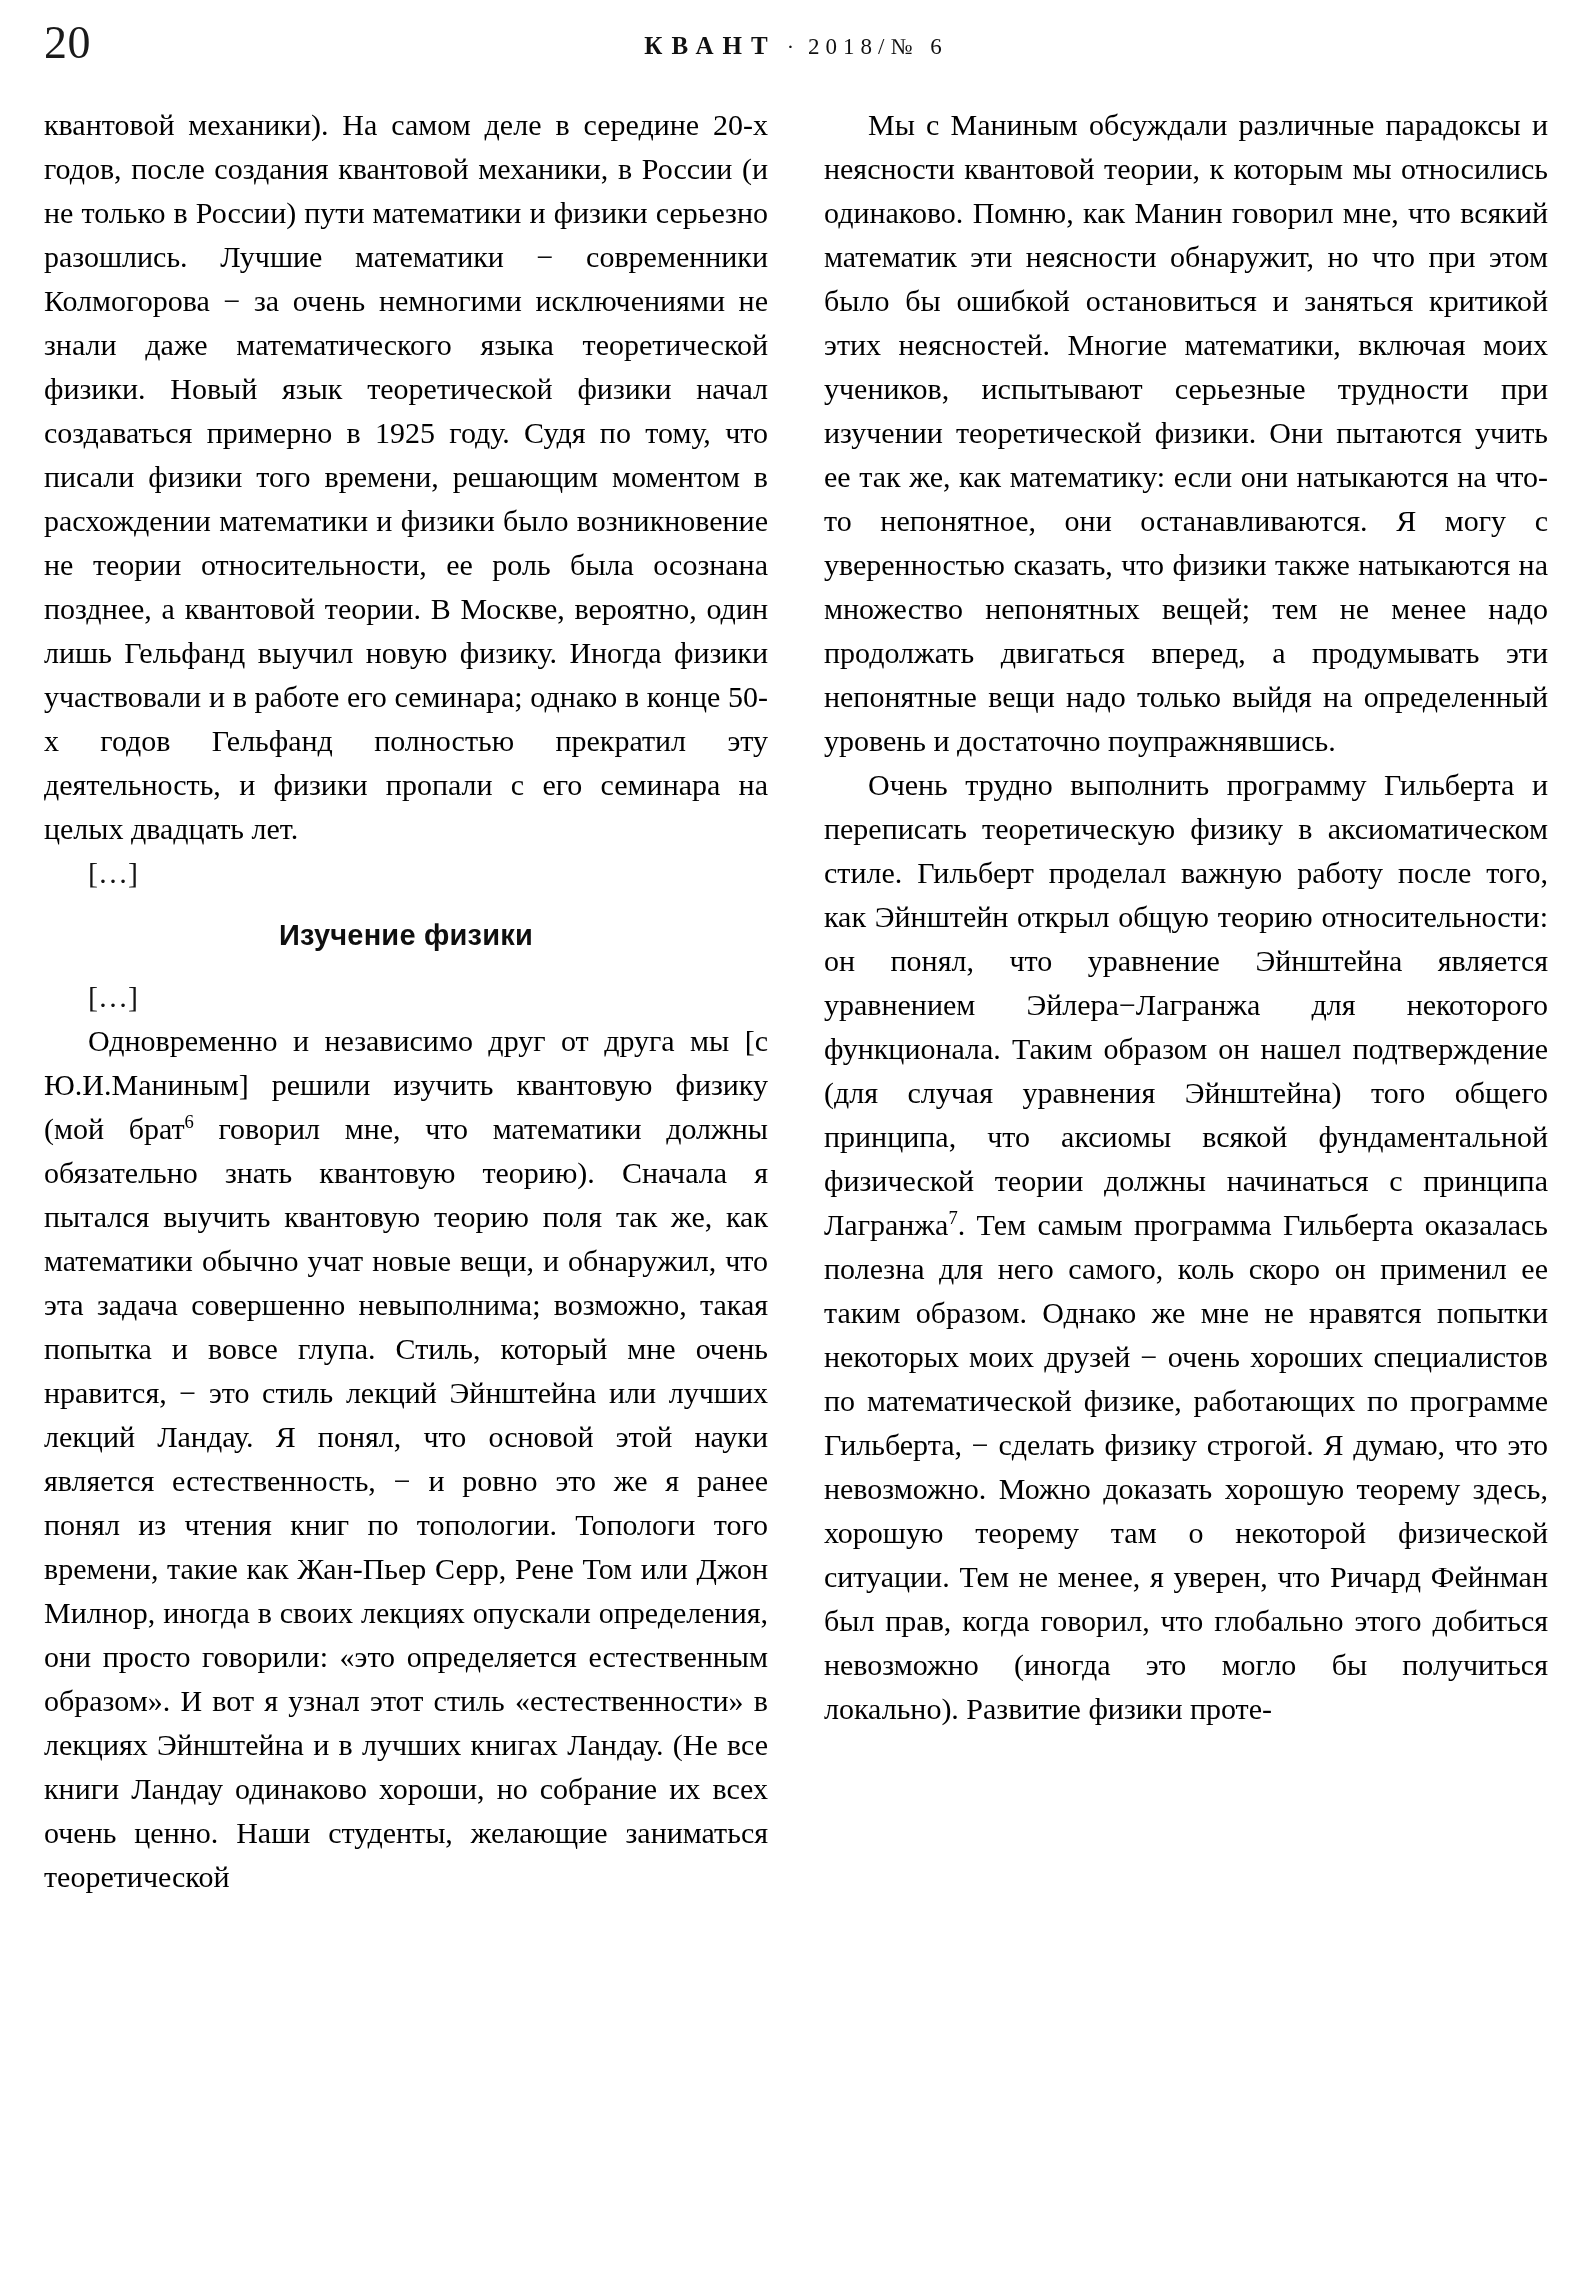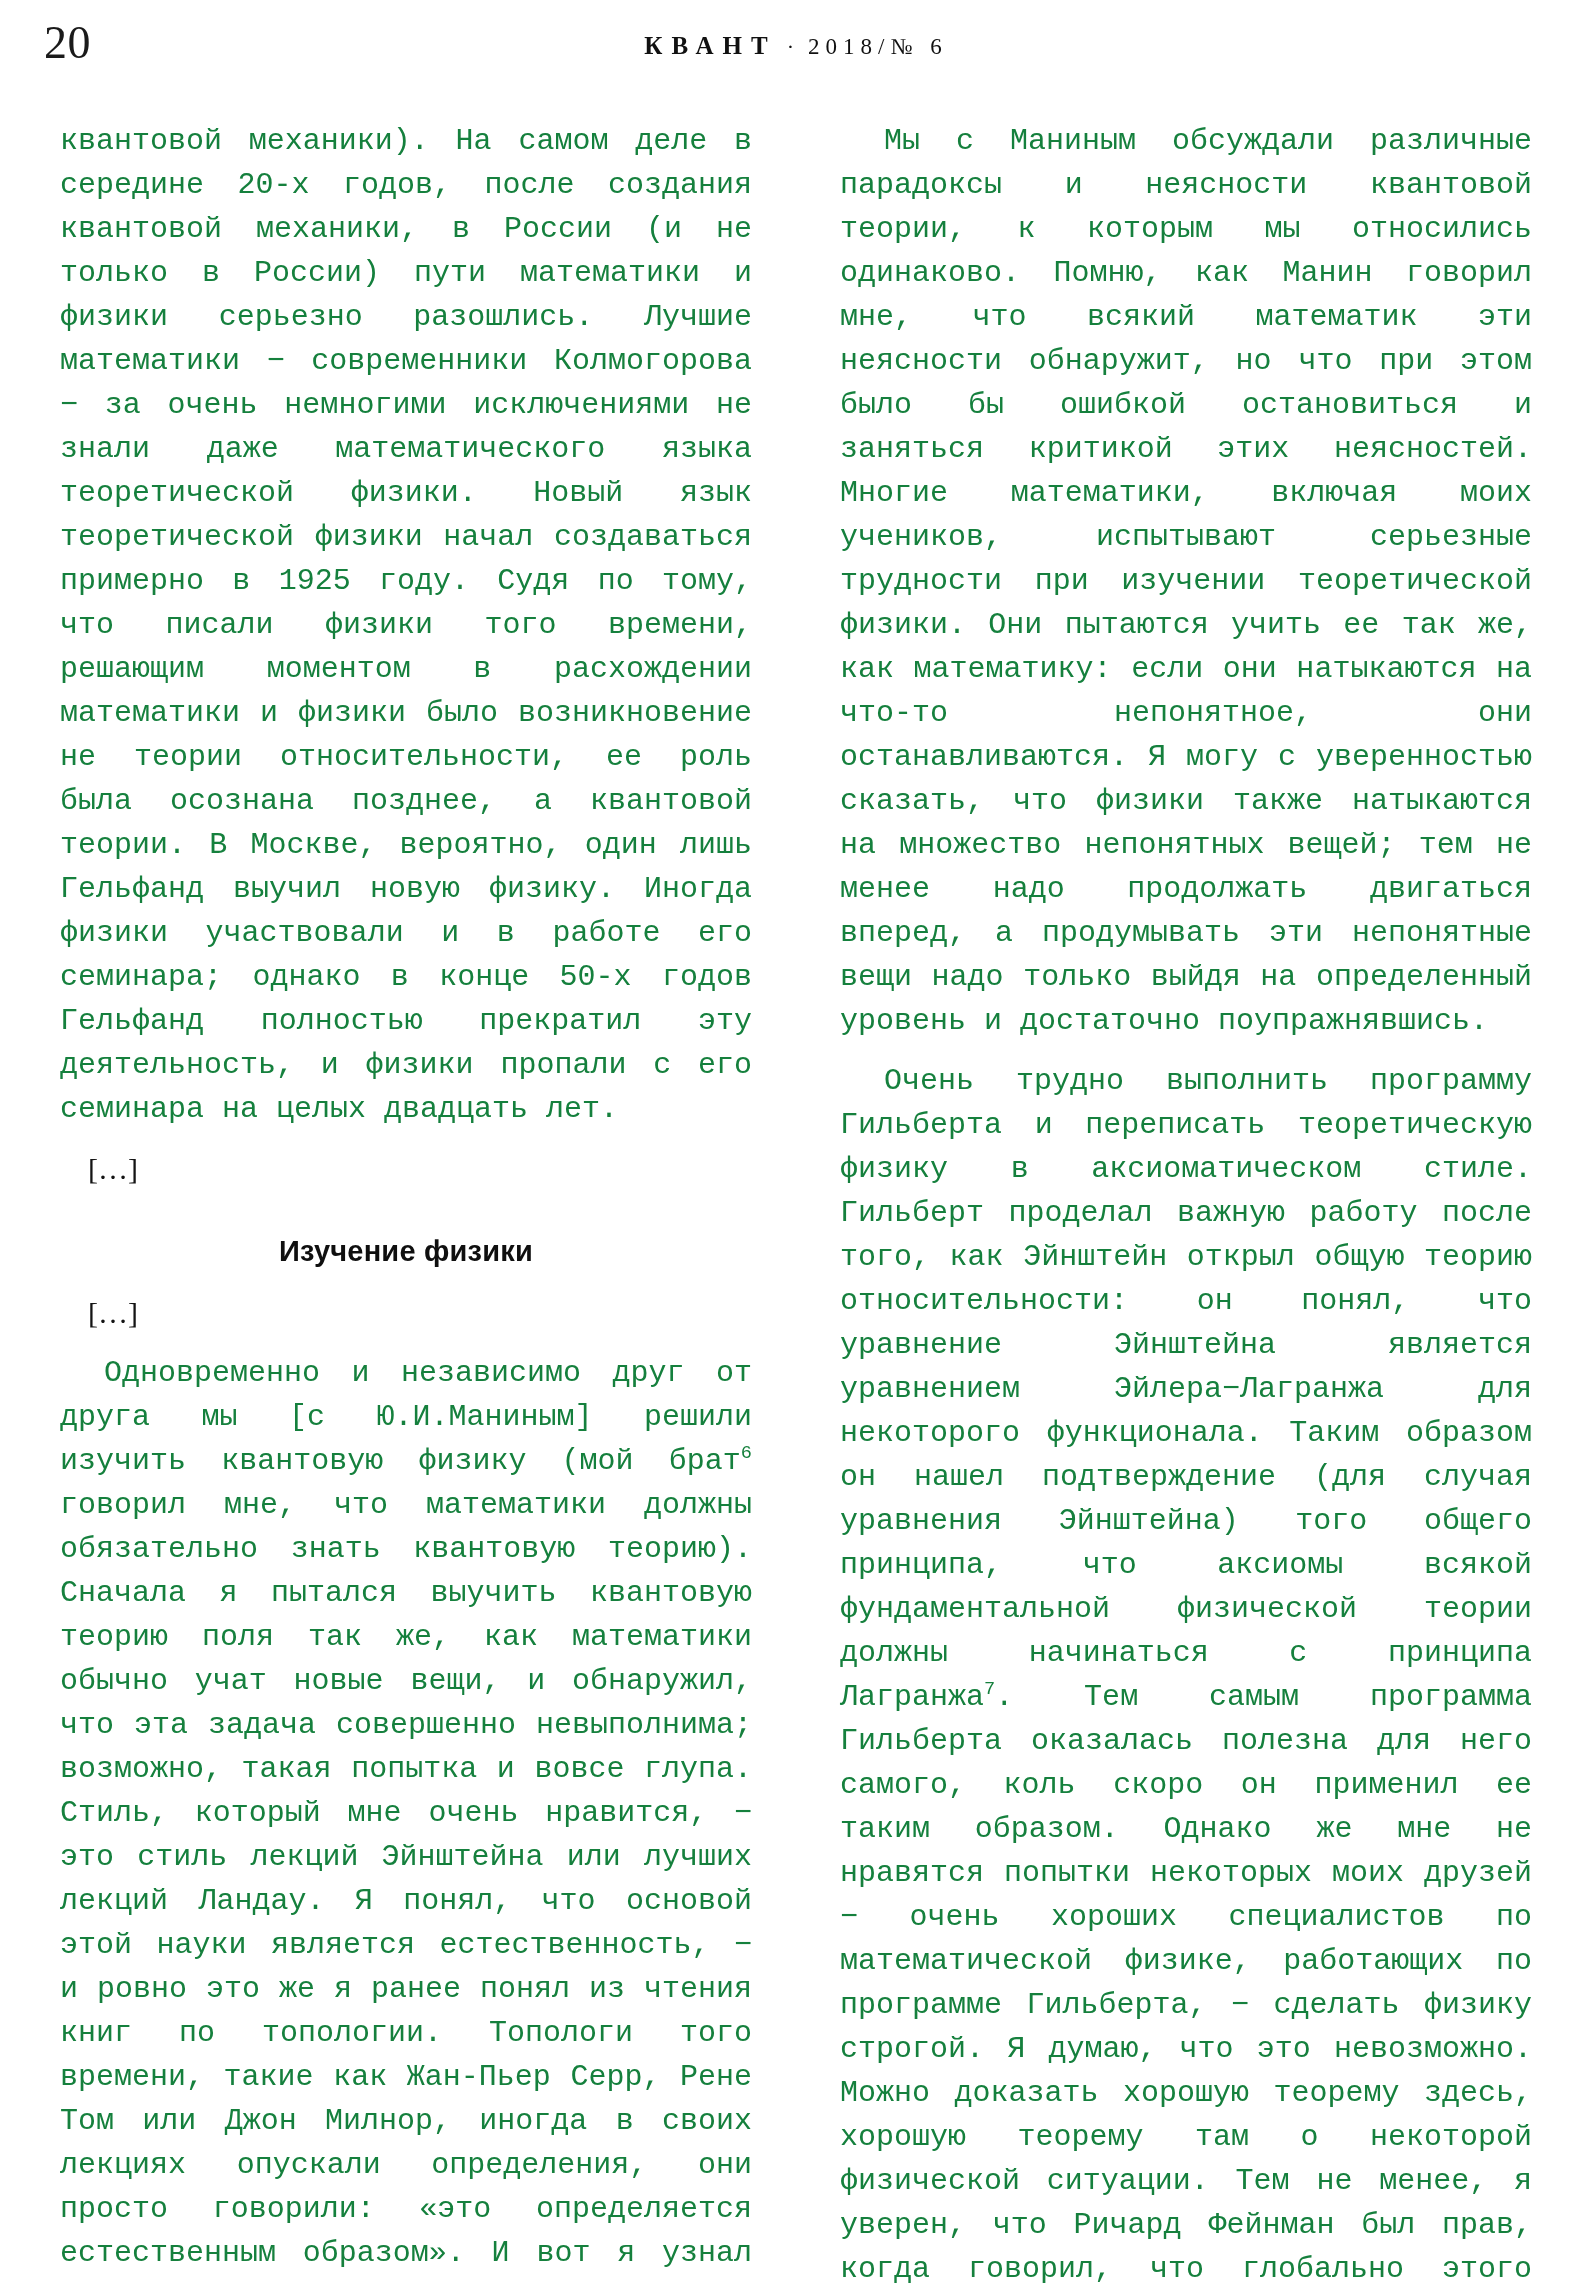--- a/index.html
+++ b/index.html
@@ -80,38 +80,37 @@
     height: 2169px;
     display: flex;
     gap: 56px;
   }
   .col {
     width: 724px;
     box-sizing: border-box;
   }
 
   p.body {
-    margin: 16px;
+    margin: 0;
     font-size: 30px;
     line-height: 44px;
     text-align: justify;
     text-align-last: left;
     text-indent: 0;
     hyphens: manual;
     word-spacing: 0px;
-    color: #15803d;
-    font-family: Liberation Mono, monospace;
+    color: #000000;
   }
   p.body.indent {
     text-indent: 44px;
   }
 
   
   h2.section-heading {
-    margin: 38px 0 18px 0;
+    margin: 18px 0 18px 0;
     font-family: "Liberation Sans", "DejaVu Sans", sans-serif;
     font-weight: 700;
     font-size: 29px;
     line-height: 44px;
     text-align: center;
     letter-spacing: 0.2px;
     color: #0f0f0f;
   }
 
   .ellipsis-line {

